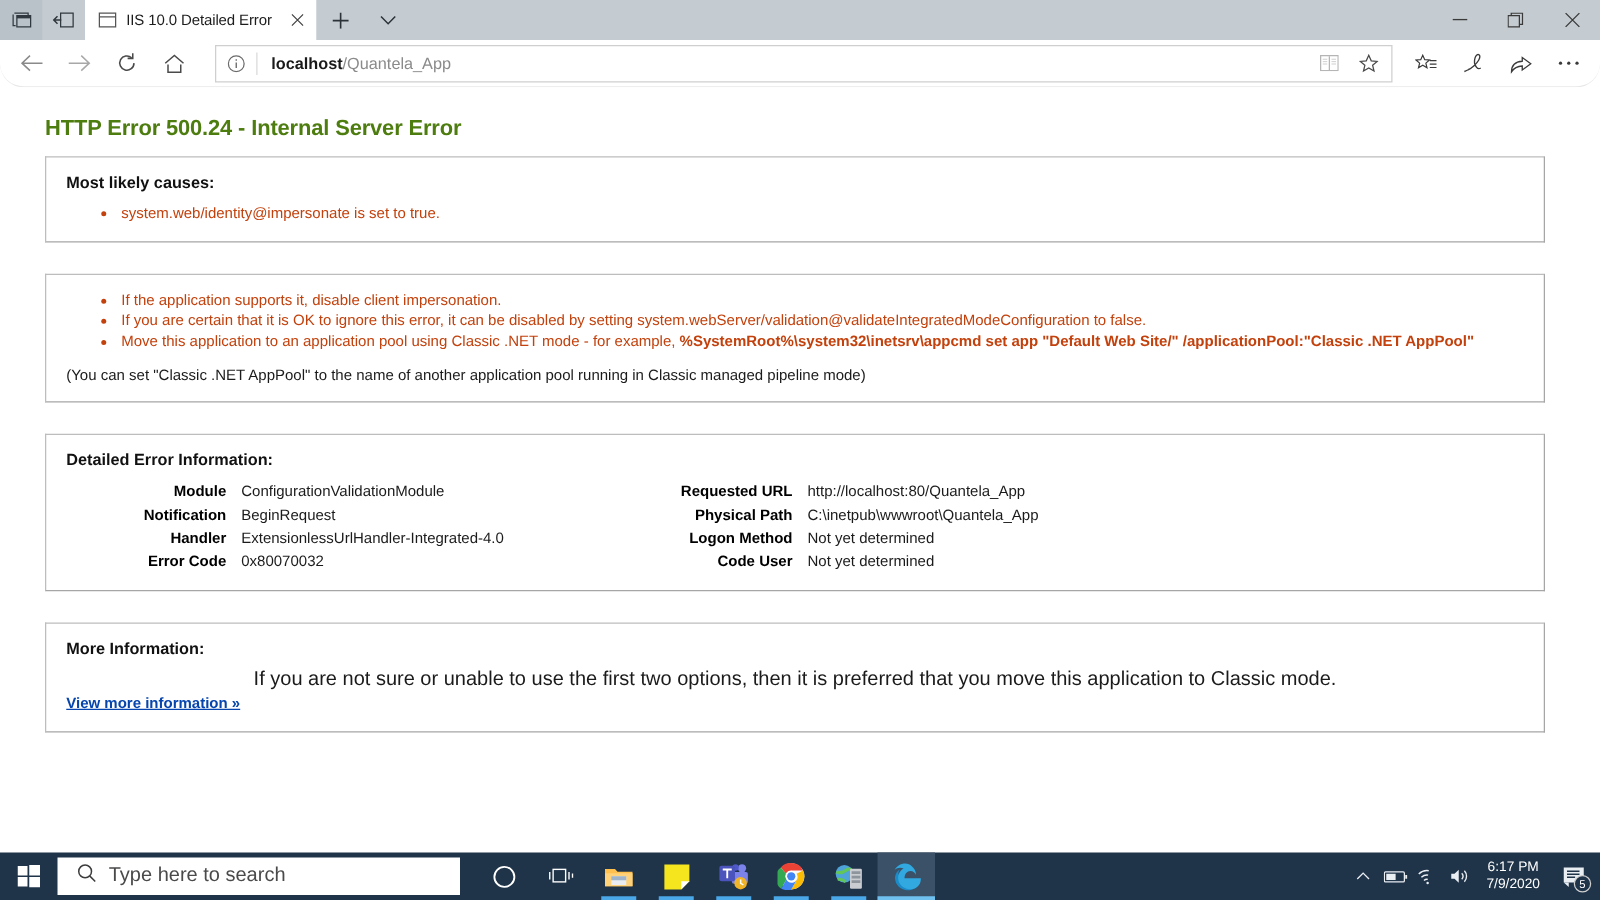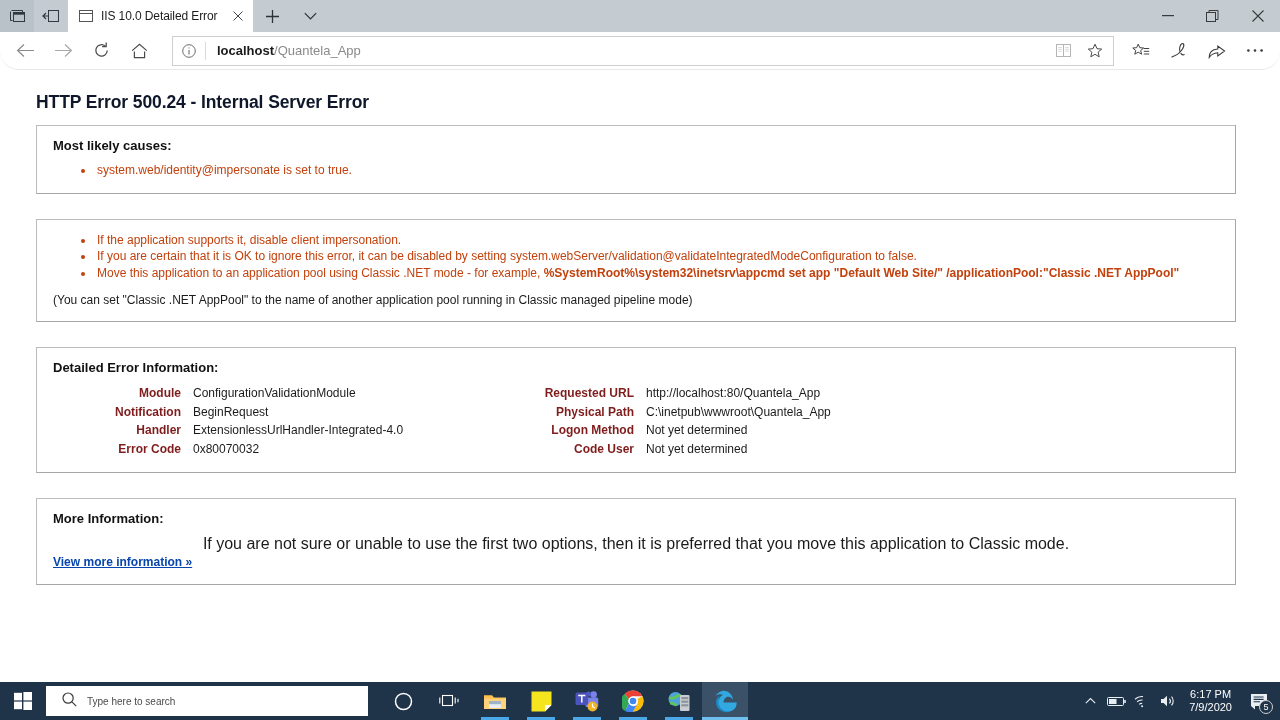--- a/index.html
+++ b/index.html
@@ -112,21 +112,21 @@
     height: 611px;
     background: #ffffff;
     overflow: hidden;
     padding: 0;
   }
   .page-inner { padding: 22px 44px 0 36px; }
 
   h1.err-title {
     font-size: 17.5px;
     font-weight: 700;
-    color: #0f172a;
+    color: #4d7c0f;
     letter-spacing: -0.1px;
     margin-bottom: 12px;
   }
   h2.err-sub {
     font-size: 13.5px;
     font-weight: 700;
     color: #111;
     margin-bottom: 25px;
     letter-spacing: -0.05px;
   }
@@ -163,21 +163,21 @@
   }
 
   
   .detail-grid {
     display: grid;
     grid-template-columns: 140px 320px 133px auto;
     row-gap: 0px;
     margin-top: 6px;
   }
   .detail-grid .k {
-    font-size: 12px; font-weight: 700; color: #7f1d1d;
+    font-size: 12px; font-weight: 700; color: #000000;
     text-align: right; padding-right: 12px; line-height: 18.5px;
   }
   .detail-grid .v {
     font-size: 12px; color: #1b1b1b; line-height: 18.5px;
   }
 
   .more-text { font-size: 16px; color: #1b1b1b; line-height: 17px; text-align: center; }
   .more-link {
     display: inline-block;
     font-size: 12px; font-weight: 700;
@@ -196,21 +196,21 @@
     width: 46px; height: 38px;
     display: flex; align-items: center; justify-content: center;
   }
   .search-box {
     width: 322px; height: 30px;
     background: #ffffff;
     display: flex; align-items: center;
     gap: 10px;
     padding-left: 16px;
   }
-  .search-ph { font-size: 10px; color: #4a4a4a; }
+  .search-ph { font-size: 16px; color: #4a4a4a; }
   .tb-icons { display: flex; align-items: center; height: 38px; margin-left: 12px; }
   .tb-item {
     position: relative;
     width: 46px; height: 38px;
     display: flex; align-items: center; justify-content: center;
   }
   .tb-item.active { background: #3a5168; }
   .tb-item .under {
     position: absolute; bottom: 0; left: 9px;
     width: 28px; height: 3px;

